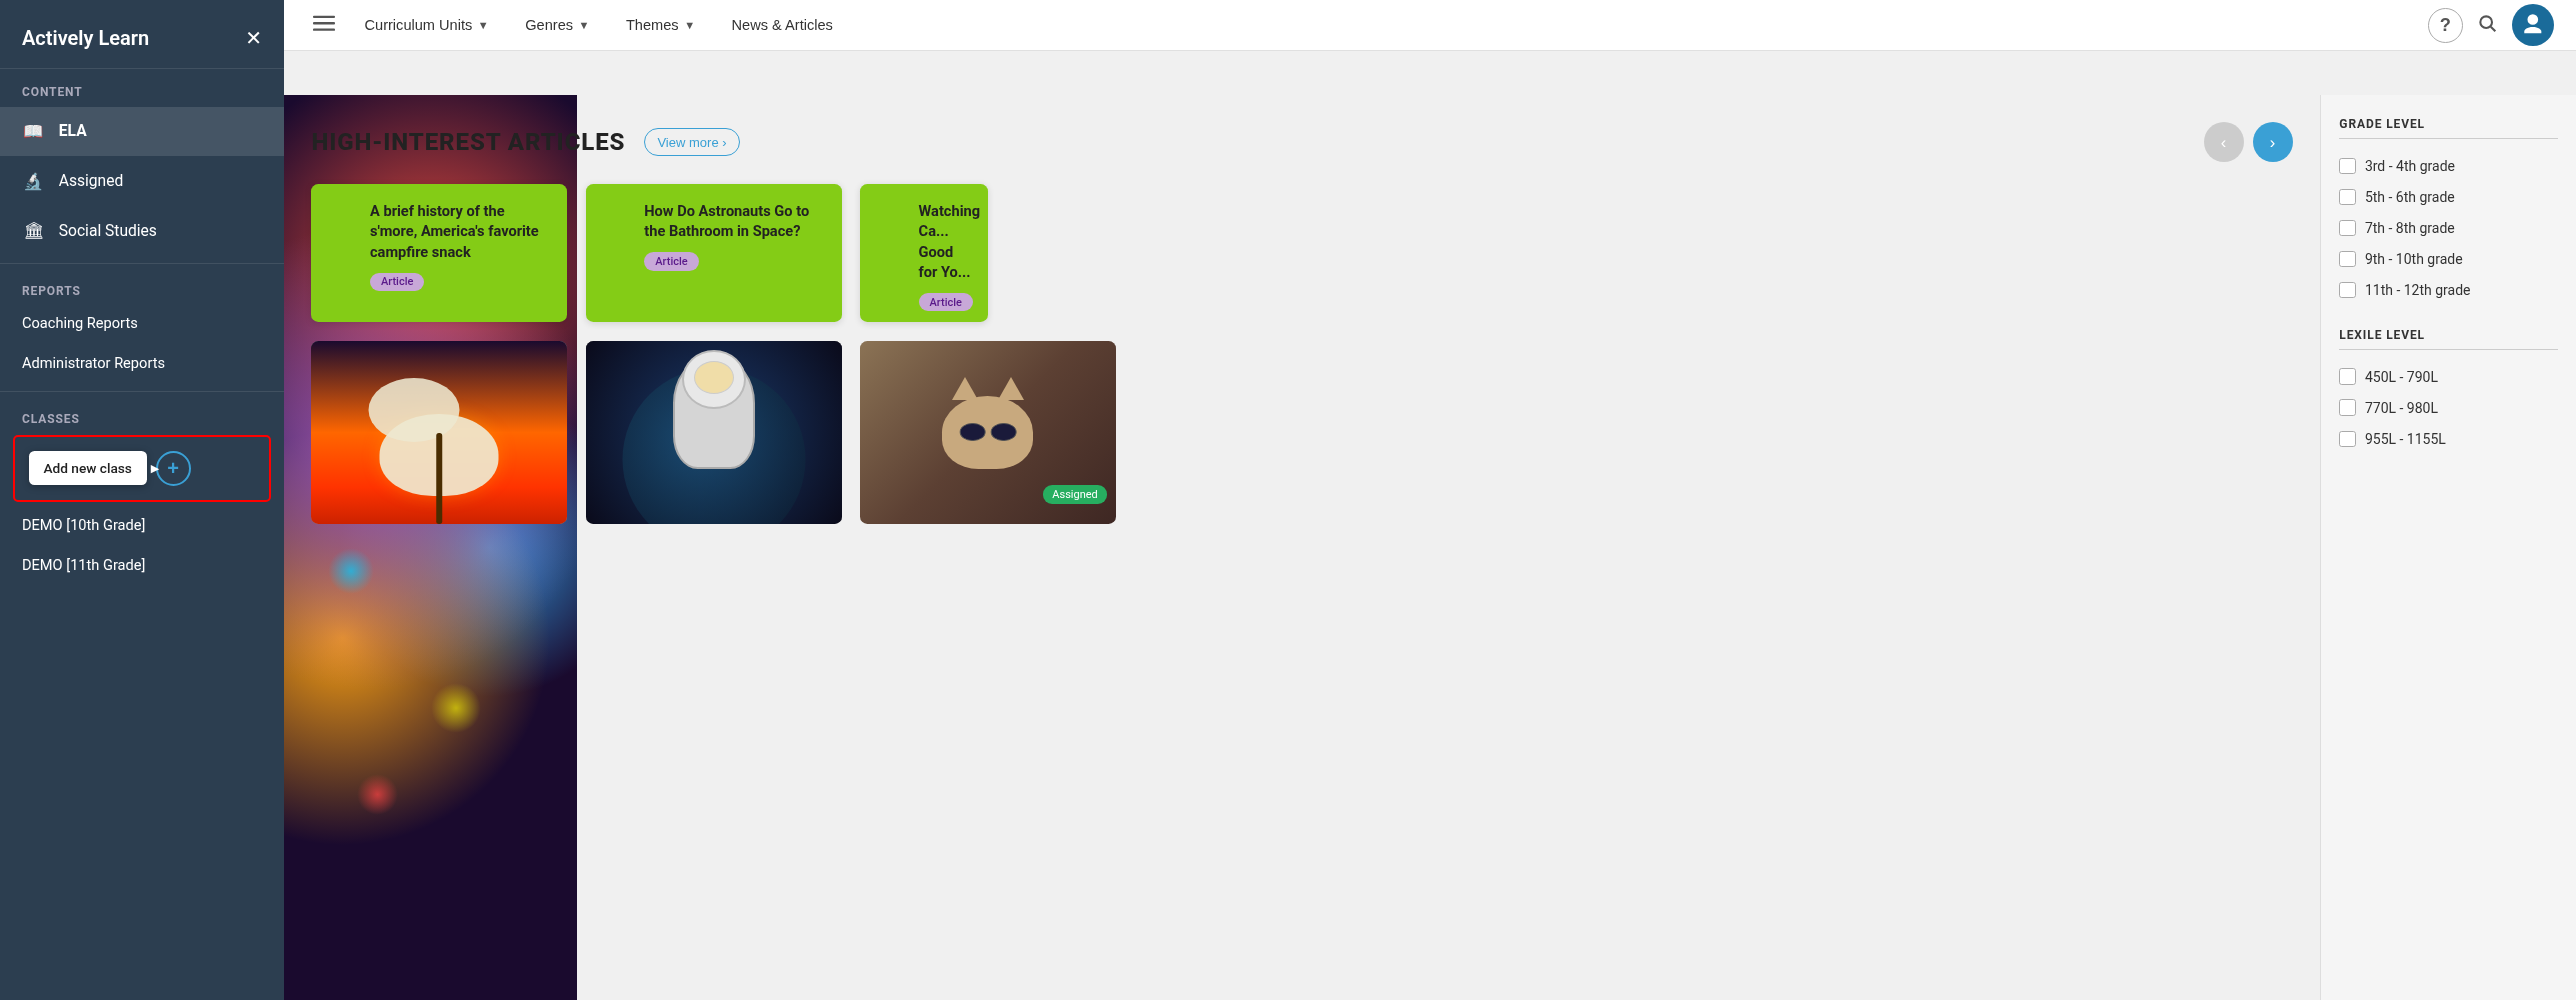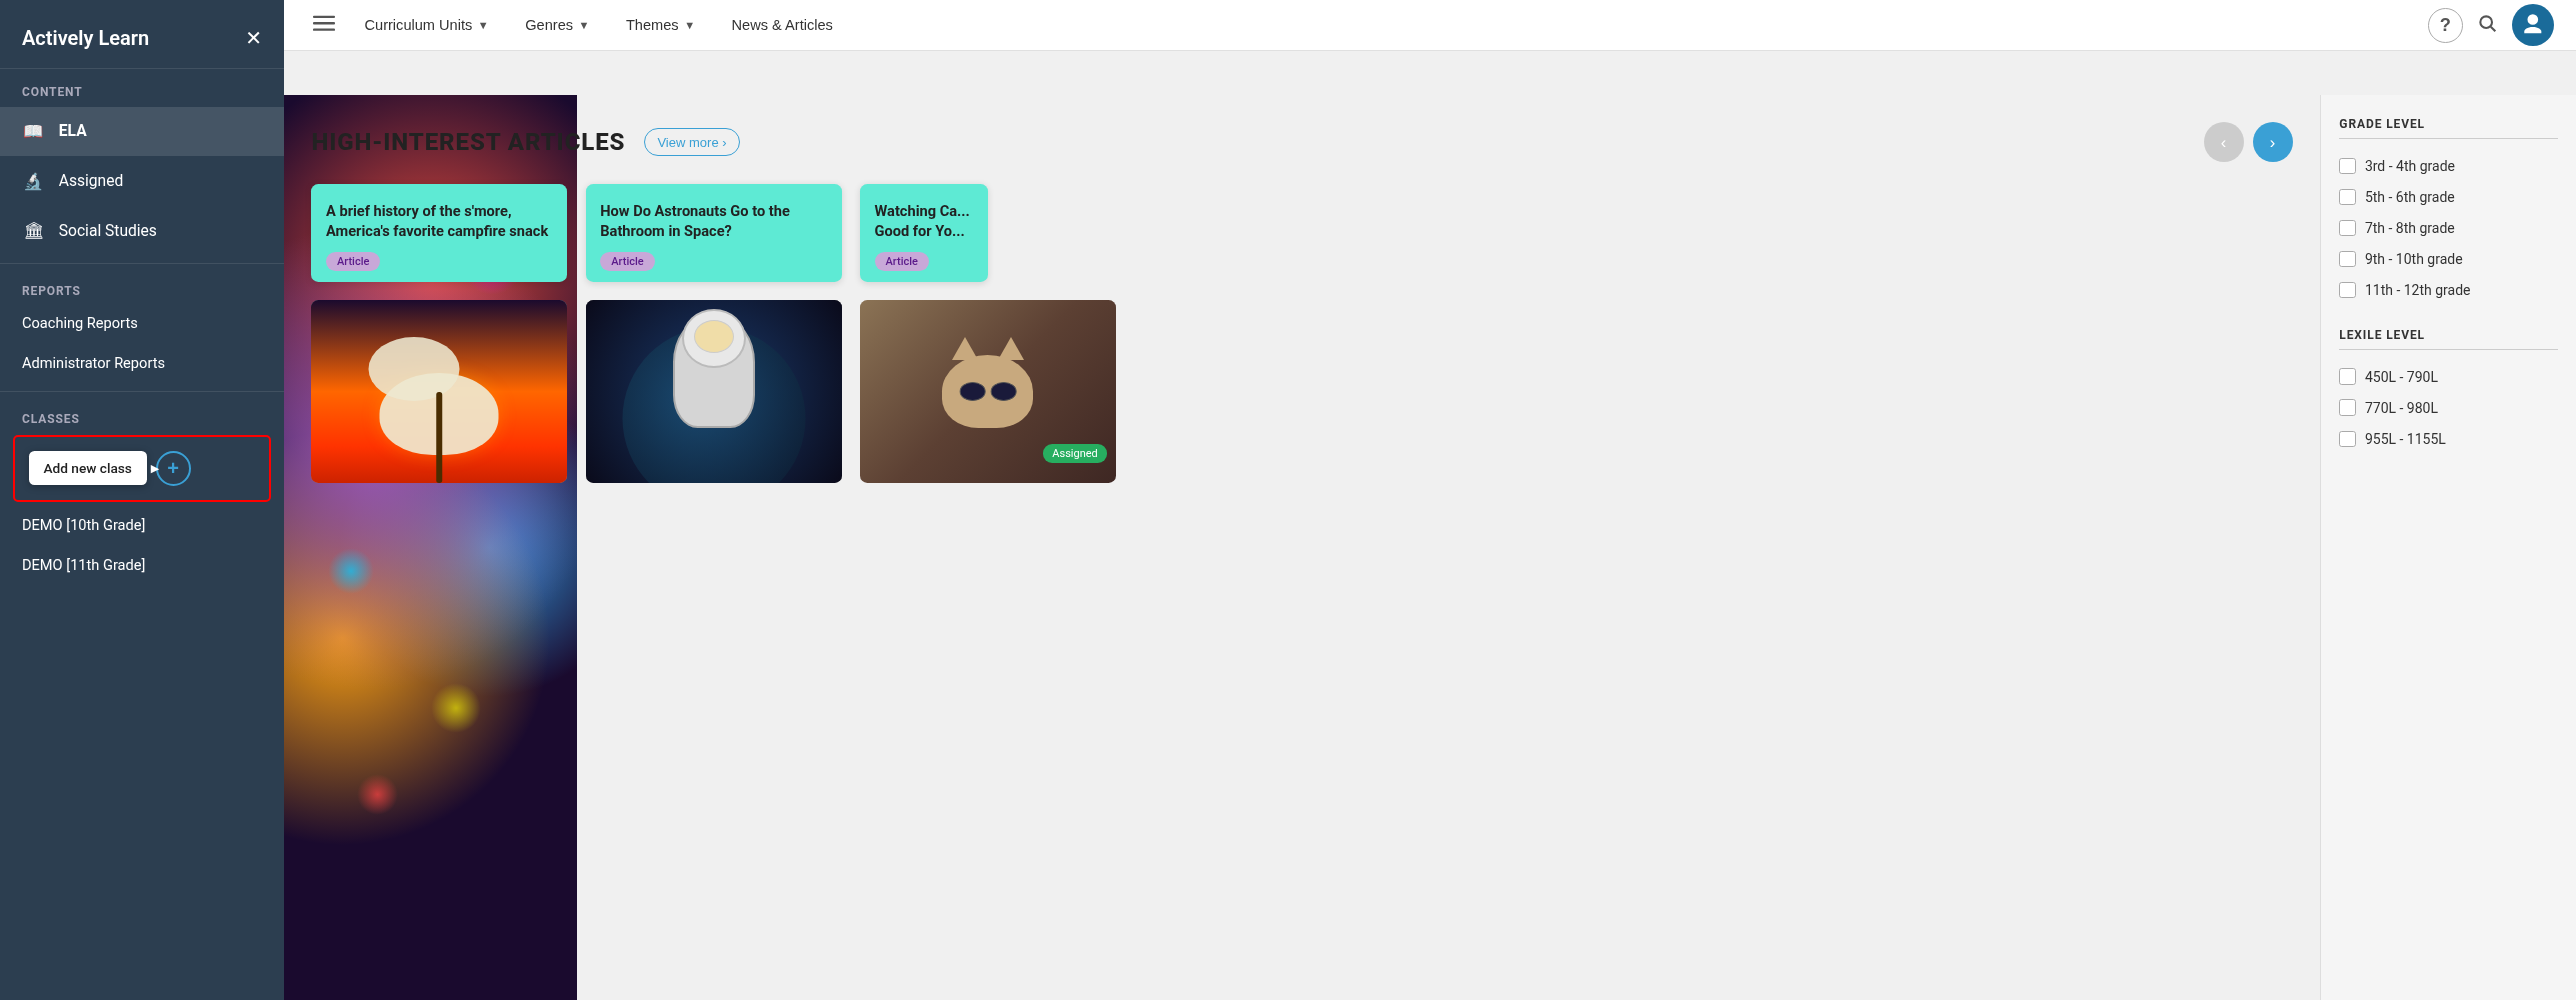--- a/index.html
+++ b/index.html
@@ -280,26 +280,27 @@
     }
     .carousel-btn.active { background: #3aa0d5; }
 
     
     .articles-row {
       display: flex;
       gap: 18.3px;
       margin-bottom: 18.3px;
     }
     .article-card {
-      background: #5eead4;
+      background: #84cc16;
       border-radius: 7.3px;
       box-shadow: 0 1.8px 7.3px rgba(0,0,0,0.12);
       overflow: hidden;
       width: 256px;
       min-width: 256px;
+      padding-left: 44px;
     }
     .article-card-body {
       padding: 16.5px 14.6px 11px 14.6px;
     }
     .article-card-title {
       font-size: 14.6px;
       font-weight: 700;
       color: #222;
       margin-bottom: 9.1px;
       line-height: 1.4;

